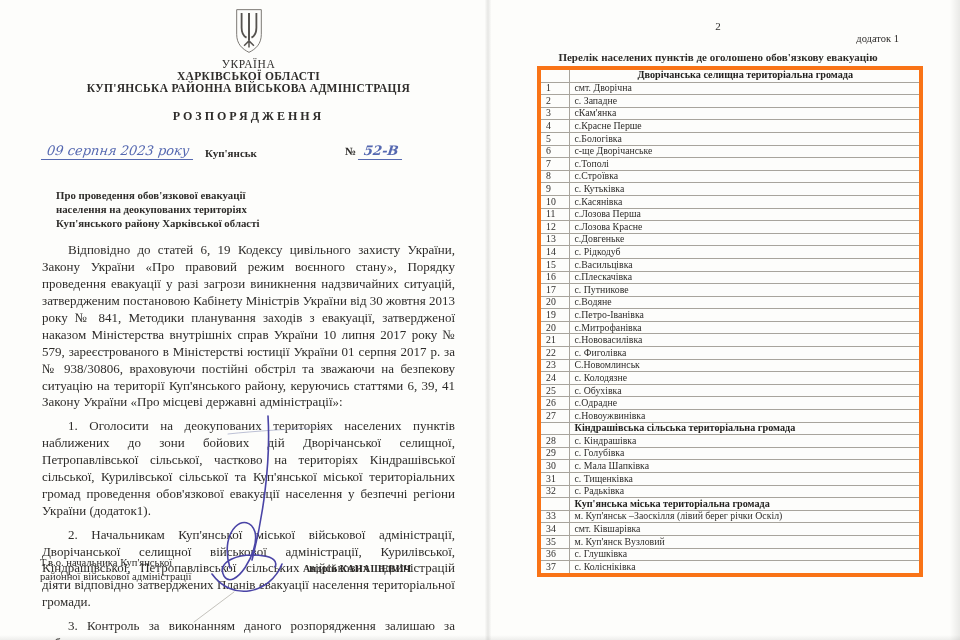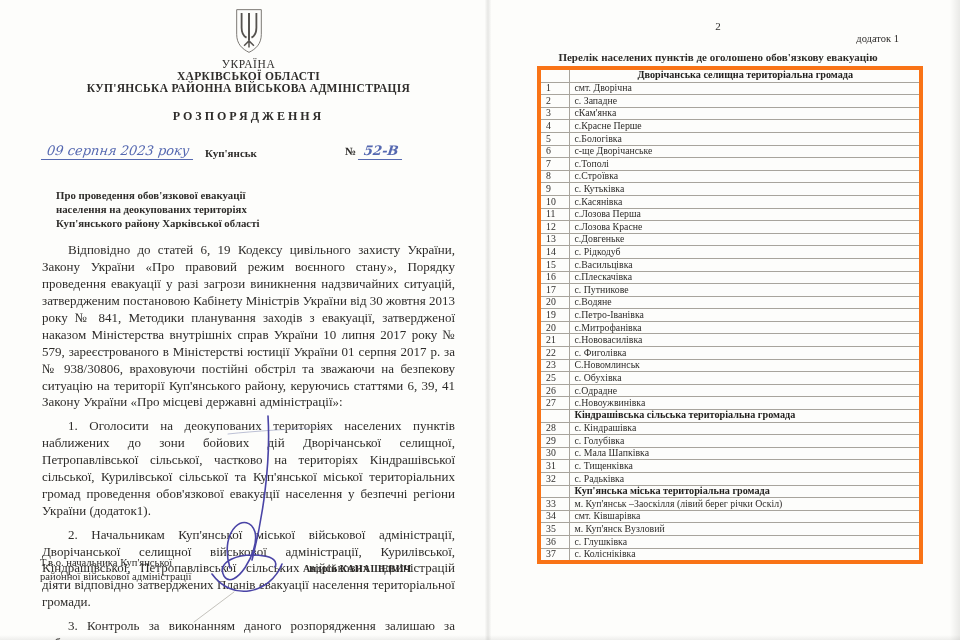--- a/index.html
+++ b/index.html
@@ -214,20 +214,24 @@
             </tr>
             <tr>
               <td class="num">22</td>
               <td class="name">с. Фиголівка</td>
             </tr>
             <tr>
               <td class="num">23</td>
               <td class="name">С.Новомлинськ</td>
             </tr>
             <tr>
+              <td class="num">24</td>
+              <td class="name">с. Колодязне</td>
+            </tr>
+            <tr>
               <td class="num">25</td>
               <td class="name">с. Обухівка</td>
             </tr>
             <tr>
               <td class="num">26</td>
               <td class="name">с.Одрадне</td>
             </tr>
             <tr>
               <td class="num">27</td>
               <td class="name">с.Новоужвинівка</td>

